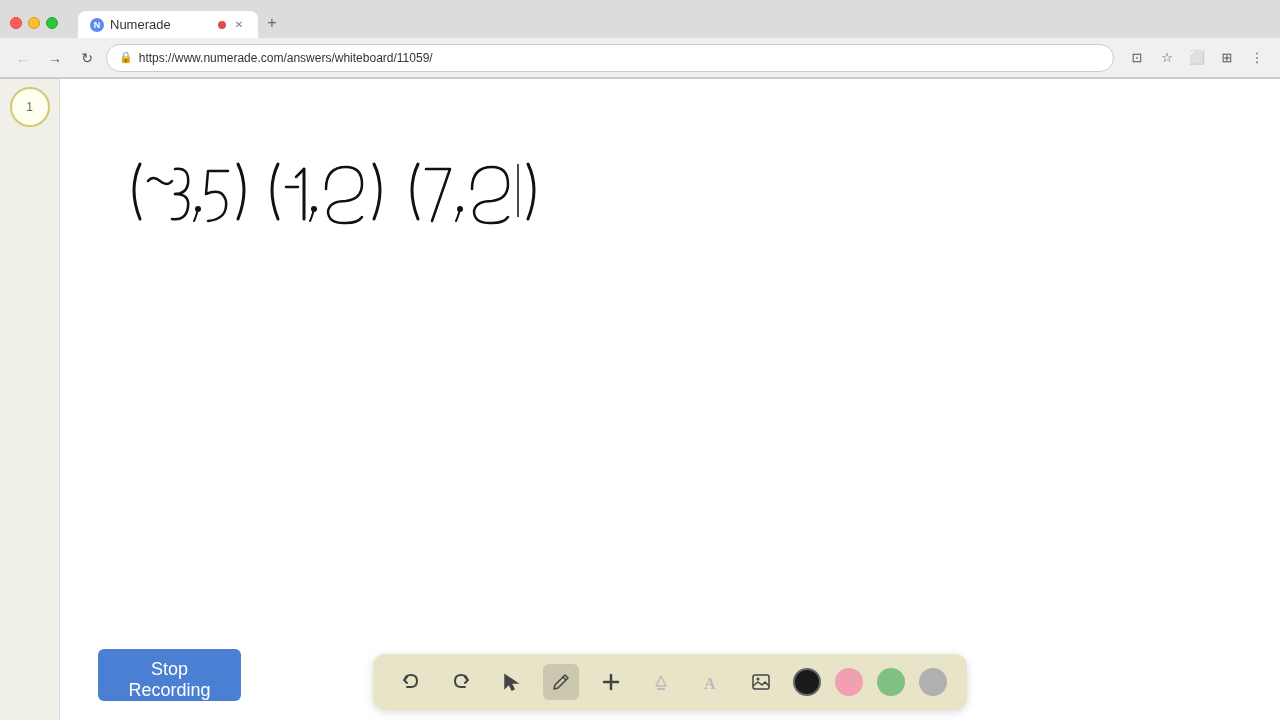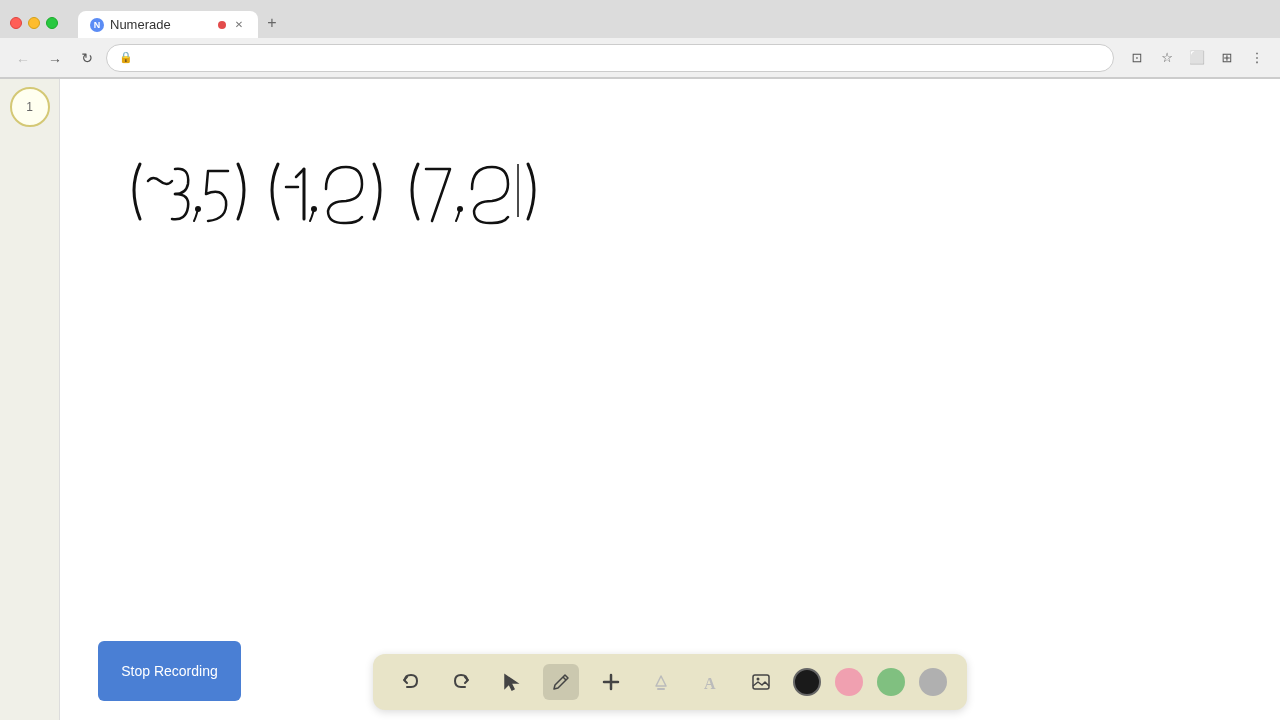--- a/index.html
+++ b/index.html
@@ -211,26 +211,26 @@
 
     .stop-recording-btn {
       position: absolute;
       left: 38px;
       bottom: 20px;
       background: #4a7fd4;
       color: white;
       border: none;
       border-radius: 6px;
       padding: 10px 18px;
-      font-size: 14px;
+      font-size: 18px;
       font-weight: 500;
       cursor: pointer;
       pointer-events: all;
       width: 143px;
-      height: 60px;
+      height: 52px;
     }
 
     .toolbar {
       background: #e8e4c8;
       border-radius: 12px;
       padding: 10px 20px;
       display: flex;
       align-items: center;
       gap: 14px;
       pointer-events: all;
@@ -290,20 +290,21 @@
       <div class="new-tab">+</div>
     </div>
   </div>
 
   <div class="nav-bar">
     <div class="nav-btn disabled">←</div>
     <div class="nav-btn">→</div>
     <div class="nav-btn">↻</div>
     <div class="address-bar">
       <span class="lock-icon">🔒</span>
+      <span class="url-text">https://www.numerade.com/answers/whiteboard/11059/</span>
     </div>
     <div class="nav-actions">
       <div class="nav-action-btn">⊡</div>
       <div class="nav-action-btn">☆</div>
       <div class="nav-action-btn">⬜</div>
       <div class="nav-action-btn">⊞</div>
       <div class="nav-action-btn">⋮</div>
     </div>
   </div>
 </div>

